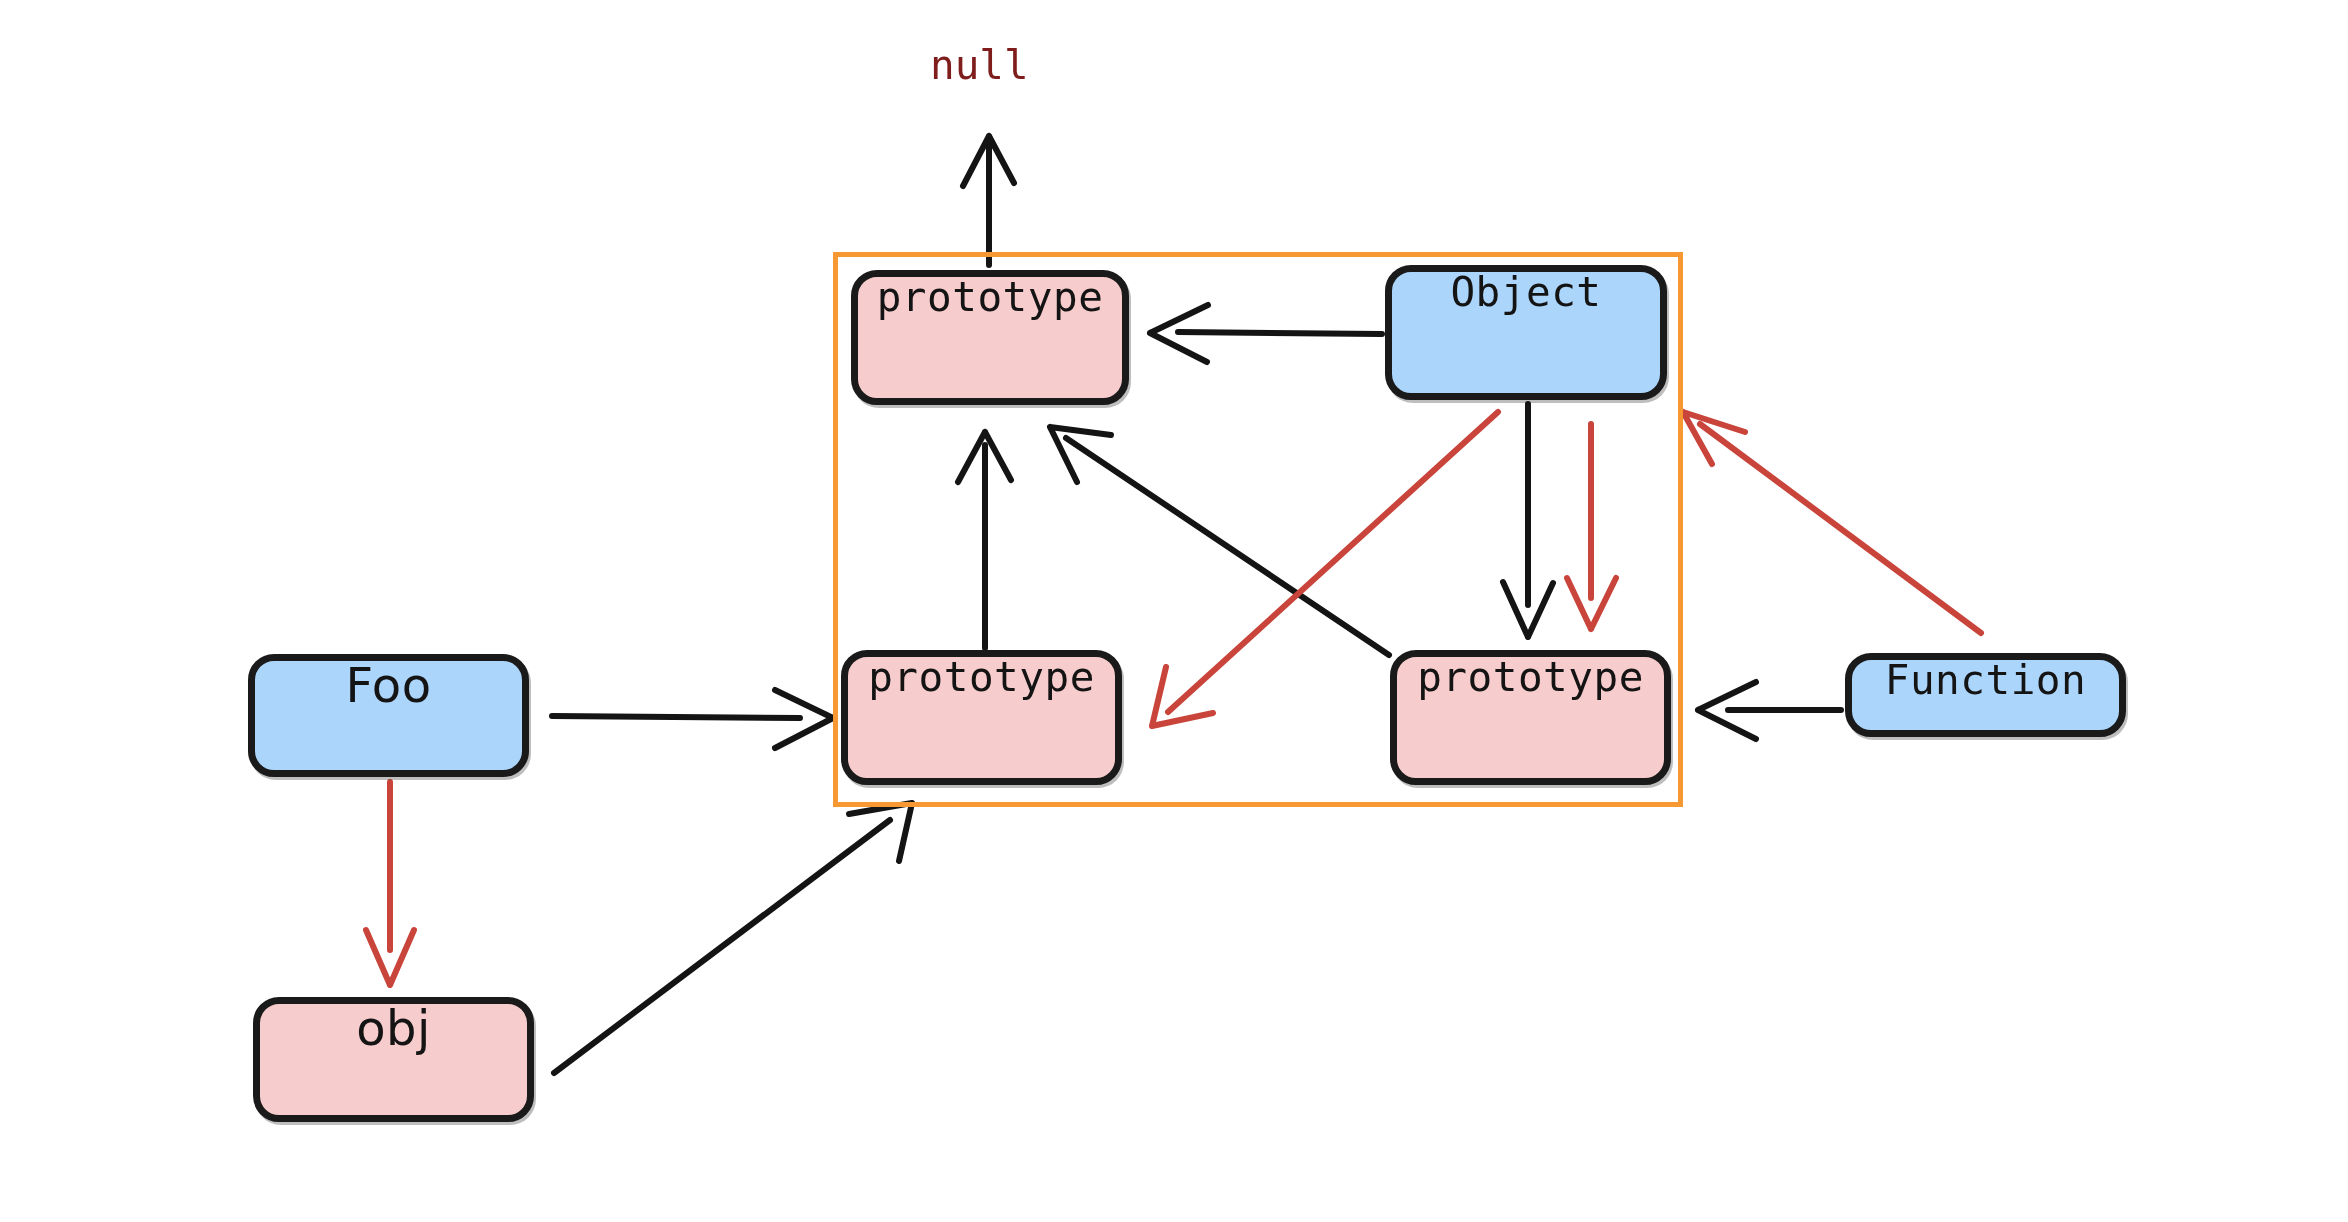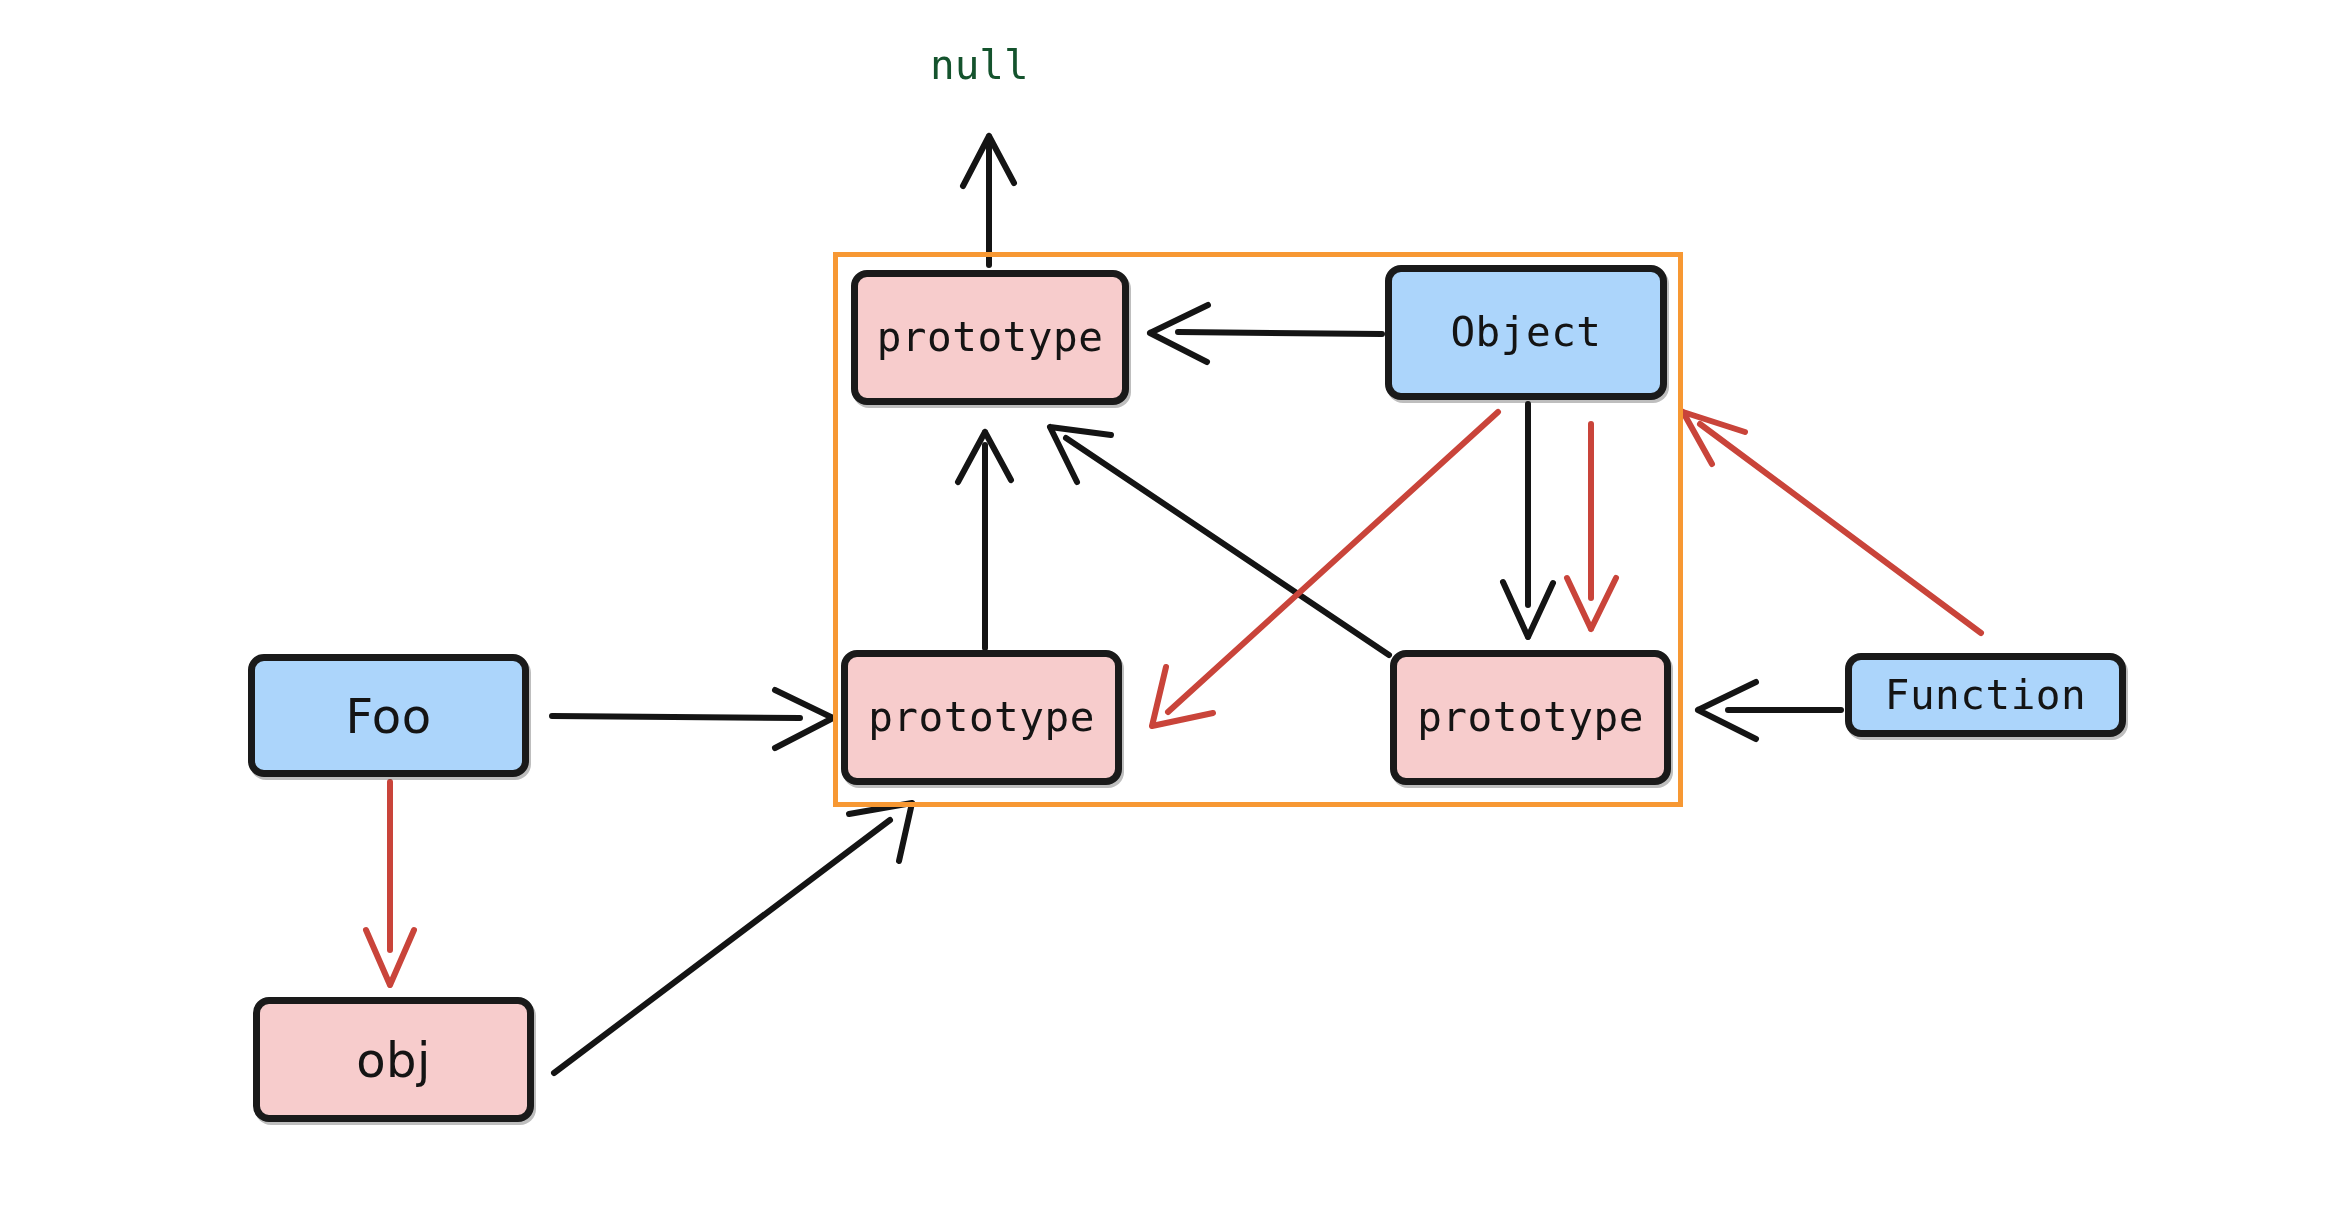--- a/index.html
+++ b/index.html
@@ -20,40 +20,40 @@
     position: absolute;
     left: 0; top: 0;
     width: 2348px;
     height: 1222px;
     pointer-events: none;
   }
   .node {
     position: absolute;
     box-sizing: border-box;
     display: flex;
-    align-items: center;
+    align-items: flex-start;
     justify-content: center;
     border: 7px solid #1a1a1a;
-    border-radius: 16px;
+    border-radius: 26px;
     z-index: 4;
     box-shadow: 2px 3px 0 rgba(20,20,20,0.28);
   }
   .node .node-label {
     line-height: 1;
     color: #141414;
     white-space: nowrap;
     letter-spacing: 0.5px;
   }
   .node.fill-blue { background: #ACD5FB; }
   .node.fill-pink { background: #F7CCCC; }
   .label-mono { font-family: "DejaVu Sans Mono", monospace; font-size: 41px; }
   .label-sans { font-family: "DejaVu Sans", sans-serif; font-size: 48px; }
   .free-text {
     position: absolute;
-    color: #14532d;
+    color: #7f1d1d;
     font-family: "DejaVu Sans Mono", monospace;
     font-size: 41px;
     line-height: 1;
     white-space: nowrap;
     z-index: 5;
   }
   .group-frame {
     position: absolute;
     box-sizing: border-box;
     border: 5px solid #F79833;

